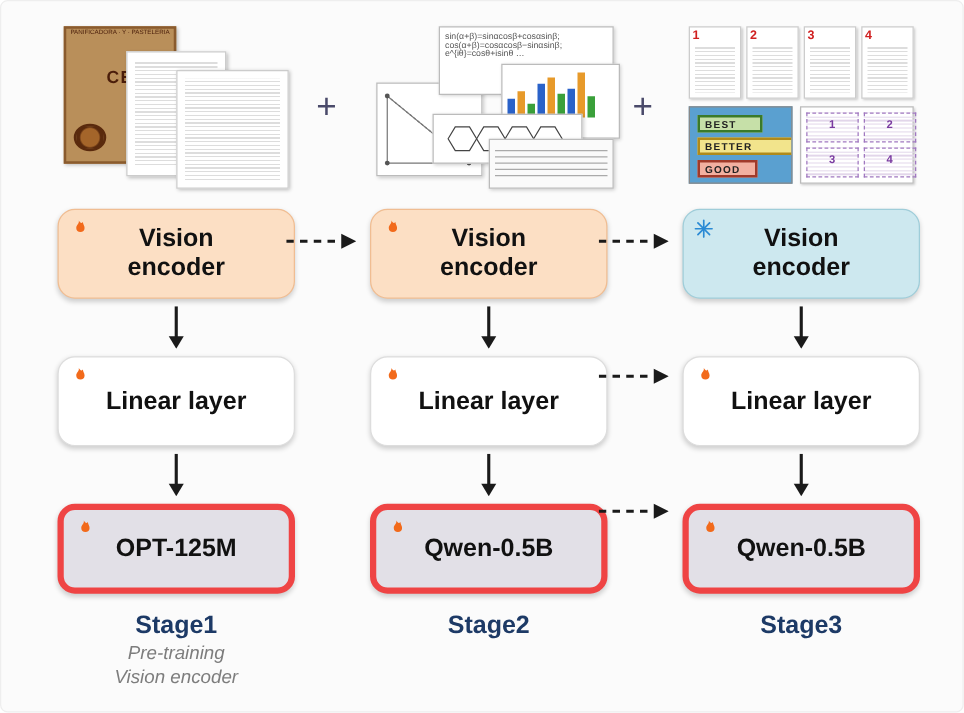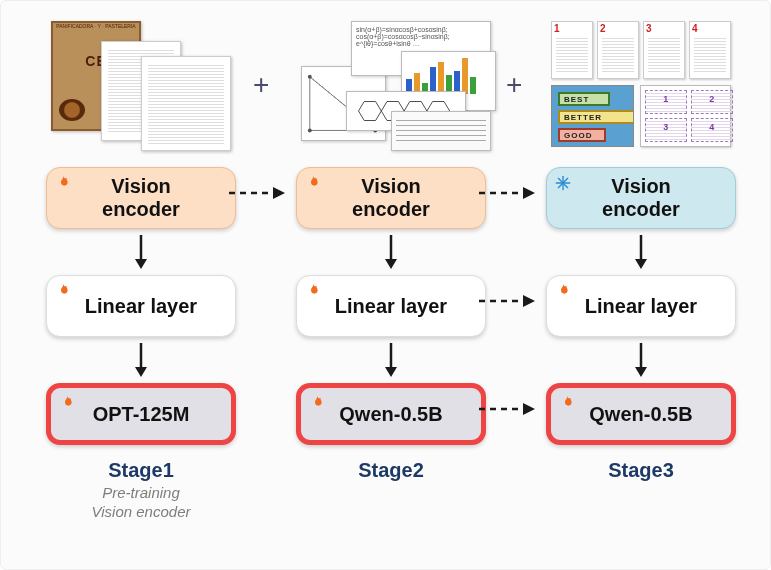--- a/index.html
+++ b/index.html
@@ -101,21 +101,21 @@
     color: #4a4a6a;
     font-weight: 400;
     top: 68px;
   }
   .plus1 { left: 252px; }
   .plus2 { left: 505px; }
 
   .block {
     position: relative;
     width: 190px;
-    height: 62px;
+    height: 72px;
     border-radius: 14px;
     display: flex;
     align-items: center;
     justify-content: center;
     font-size: 20px;
     font-weight: 700;
     color: #111;
     margin-top: 8px;
     box-shadow: 0 2px 4px rgba(0,0,0,0.18);
   }

